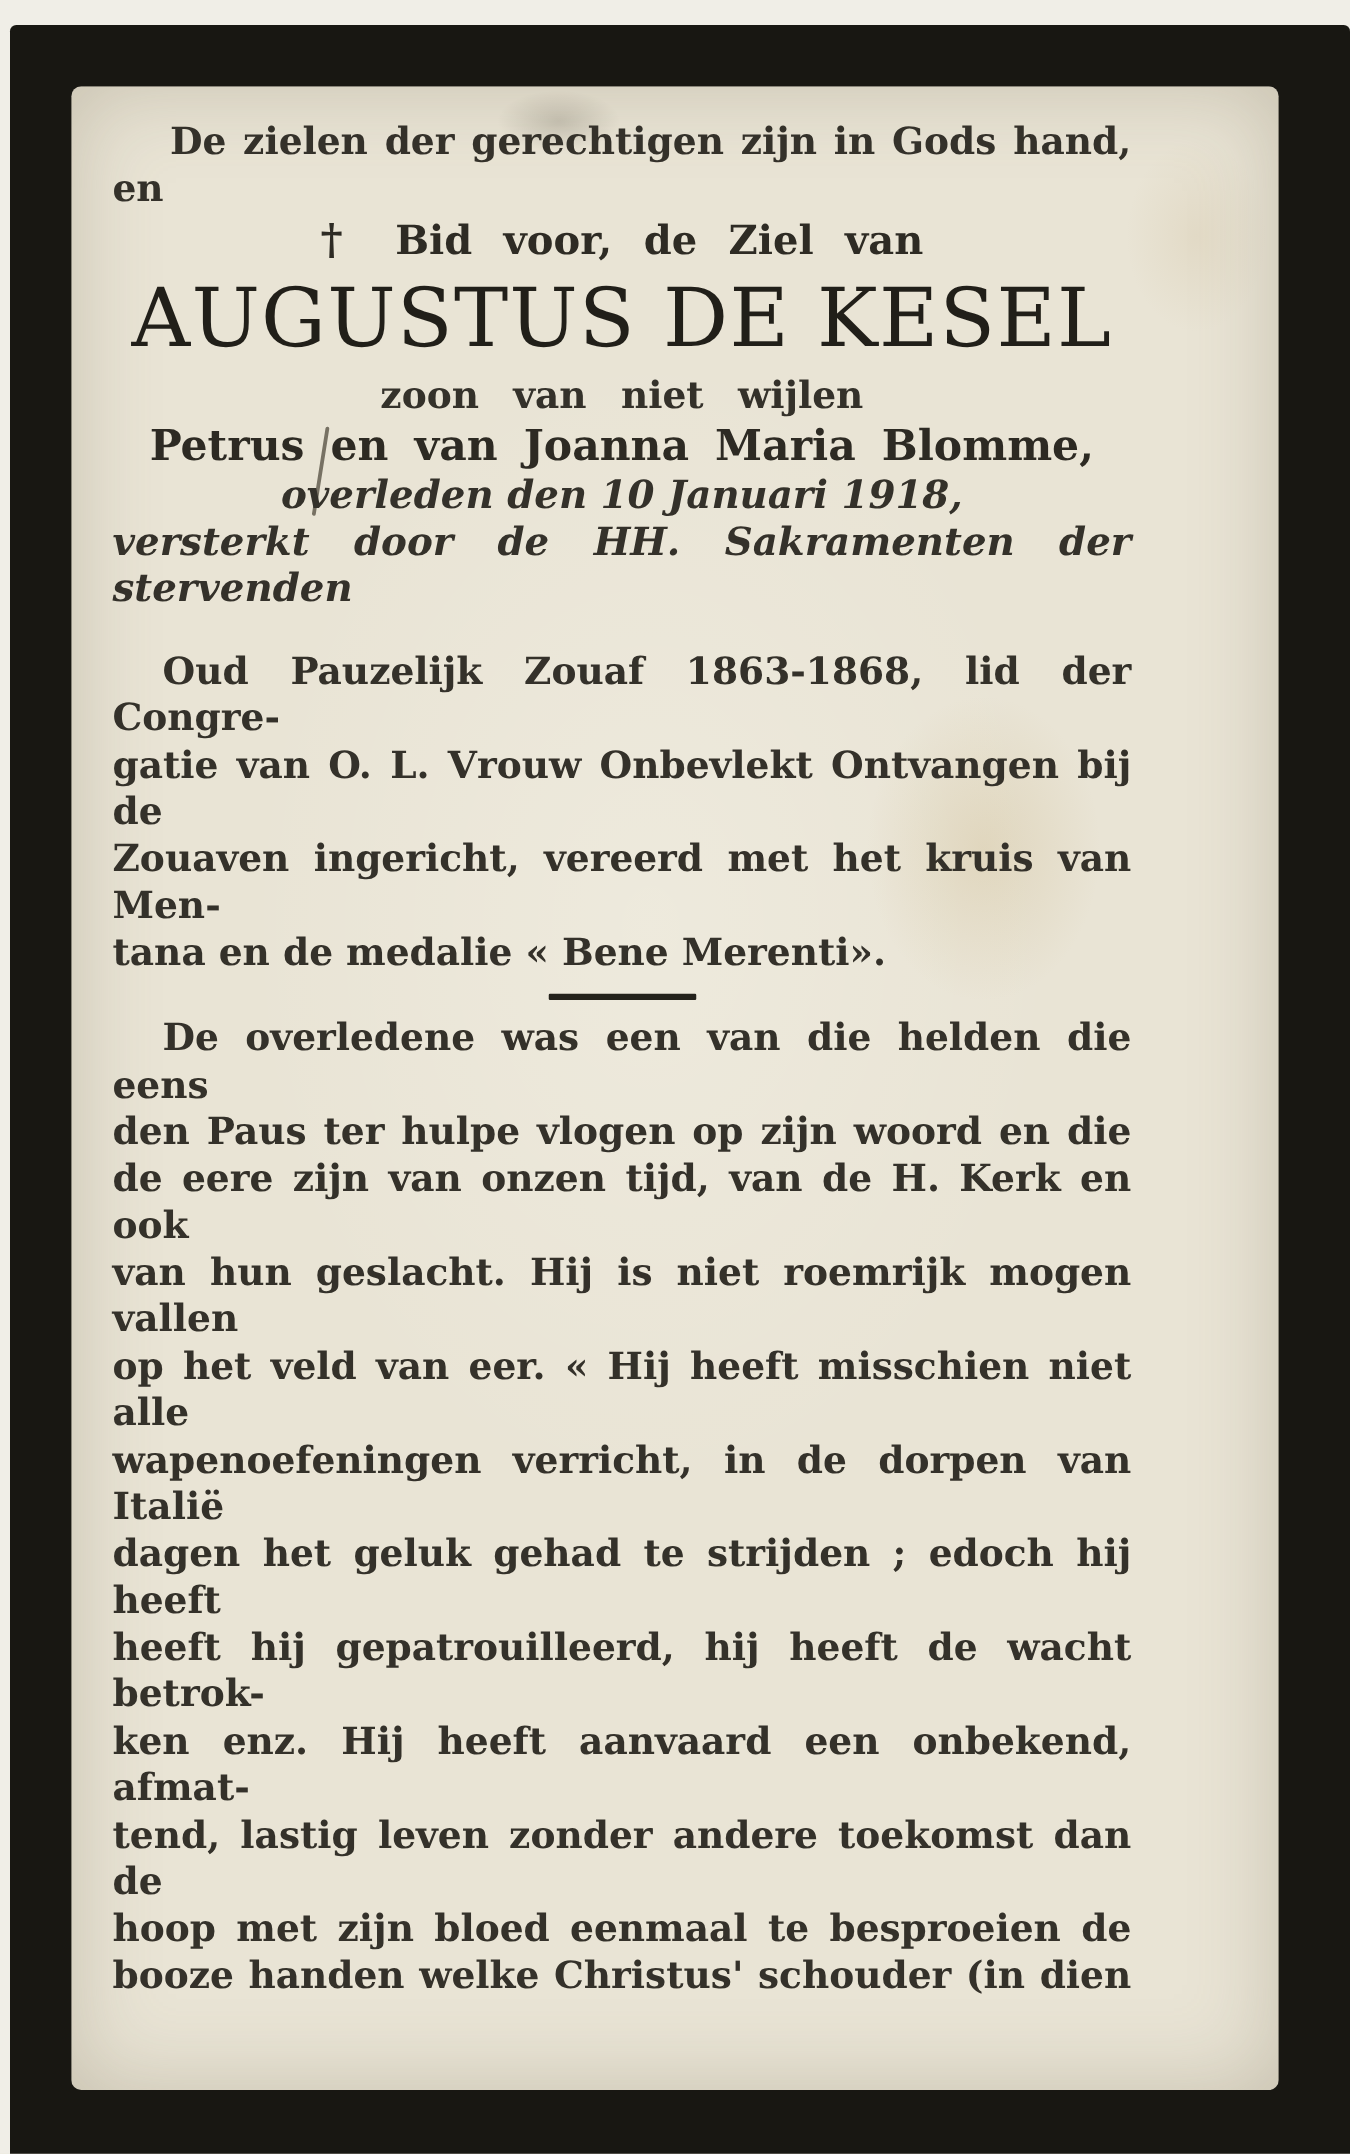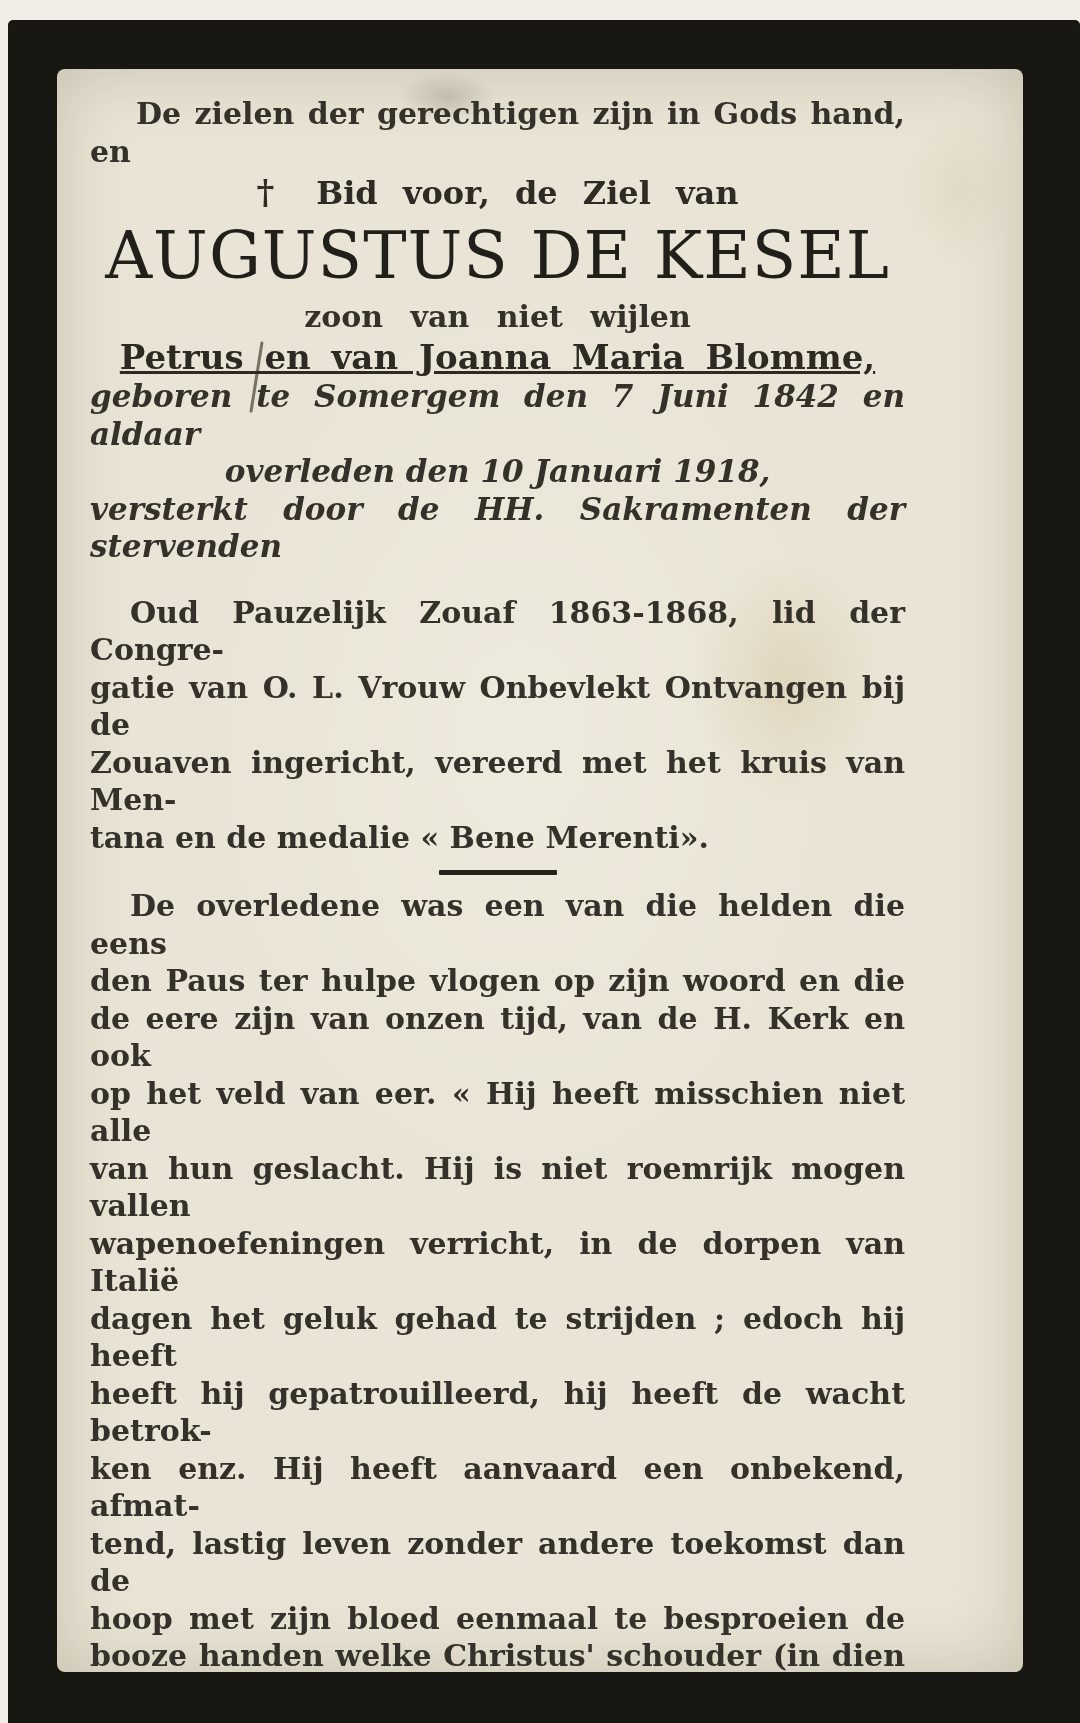--- a/index.html
+++ b/index.html
@@ -47,21 +47,21 @@
     height:84px;line-height:84px;font-size:65px;font-weight:400;
     text-align:center;letter-spacing:1px;color:#211f19;
     white-space:nowrap;
   }
   .relation{
     height:38px;line-height:38px;font-size:30px;font-weight:700;
     text-align:center;text-align-last:center;word-spacing:17px;
   }
   .parents{
     height:42px;line-height:42px;font-size:34px;font-weight:700;
-    text-align:center;text-align-last:center;word-spacing:9px;color:#2d2a23;text-decoration:underline;
+    text-align:center;text-align-last:center;word-spacing:9px;color:#2d2a23;
   }
   .it{font-style:italic;font-size:31px;font-weight:600}
   .it.center{text-align:left;text-align-last:center}
   .blk-zouave{margin-top:28px}
   .divider{
     width:118px;height:5px;background:#24221b;
     margin:14px auto 12px auto;border-radius:1px;
   }
   .penmark{
     position:absolute;left:198px;top:272px;width:3px;height:72px;
@@ -85,40 +85,39 @@
         <span class="cross">†</span>
         <span>Bid voor, de Ziel van</span>
       </div>
 
       <div class="name">AUGUSTUS DE KESEL</div>
 
       <div class="relation">zoon van niet wijlen</div>
       <div class="parents">Petrus en van Joanna Maria Blomme,</div>
 
       <div>
-        <div class="line it">geboren te Somergem den 7 Juni 1842 en aldaar</div>
         <div class="line it center">overleden den 10 Januari 1918,</div>
         <div class="line it">versterkt door de HH. Sakramenten der stervenden</div>
       </div>
 
       <div class="blk-zouave">
         <div class="line indent">Oud Pauzelijk Zouaf 1863-1868, lid der Congre-</div>
         <div class="line">gatie van O. L. Vrouw Onbevlekt Ontvangen bij de</div>
         <div class="line">Zouaven ingericht, vereerd met het kruis van Men-</div>
         <div class="line last">tana en de medalie « Bene Merenti».</div>
       </div>
 
       <div class="divider"></div>
 
       <div>
         <div class="line indent">De overledene was een van die helden die eens</div>
         <div class="line">den Paus ter hulpe vlogen op zijn woord en die</div>
         <div class="line">de eere zijn van onzen tijd, van de H. Kerk en ook</div>
+        <div class="line">van hun geslacht. Hij is niet roemrijk mogen vallen</div>
         <div class="line">op het veld van eer. « Hij heeft misschien niet alle</div>
-        <div class="line">van hun geslacht. Hij is niet roemrijk mogen vallen</div>
         <div class="line">wapenoefeningen verricht, in de dorpen van Italië</div>
         <div class="line">dagen het geluk gehad te strijden ; edoch hij heeft</div>
         <div class="line">heeft hij gepatrouilleerd, hij heeft de wacht betrok-</div>
         <div class="line">ken enz. Hij heeft aanvaard een onbekend, afmat-</div>
         <div class="line">tend, lastig leven zonder andere toekomst dan de</div>
         <div class="line">hoop met zijn bloed eenmaal te besproeien de</div>
         <div class="line">booze handen welke Christus' schouder (in dien</div>
 
       </div>
 

